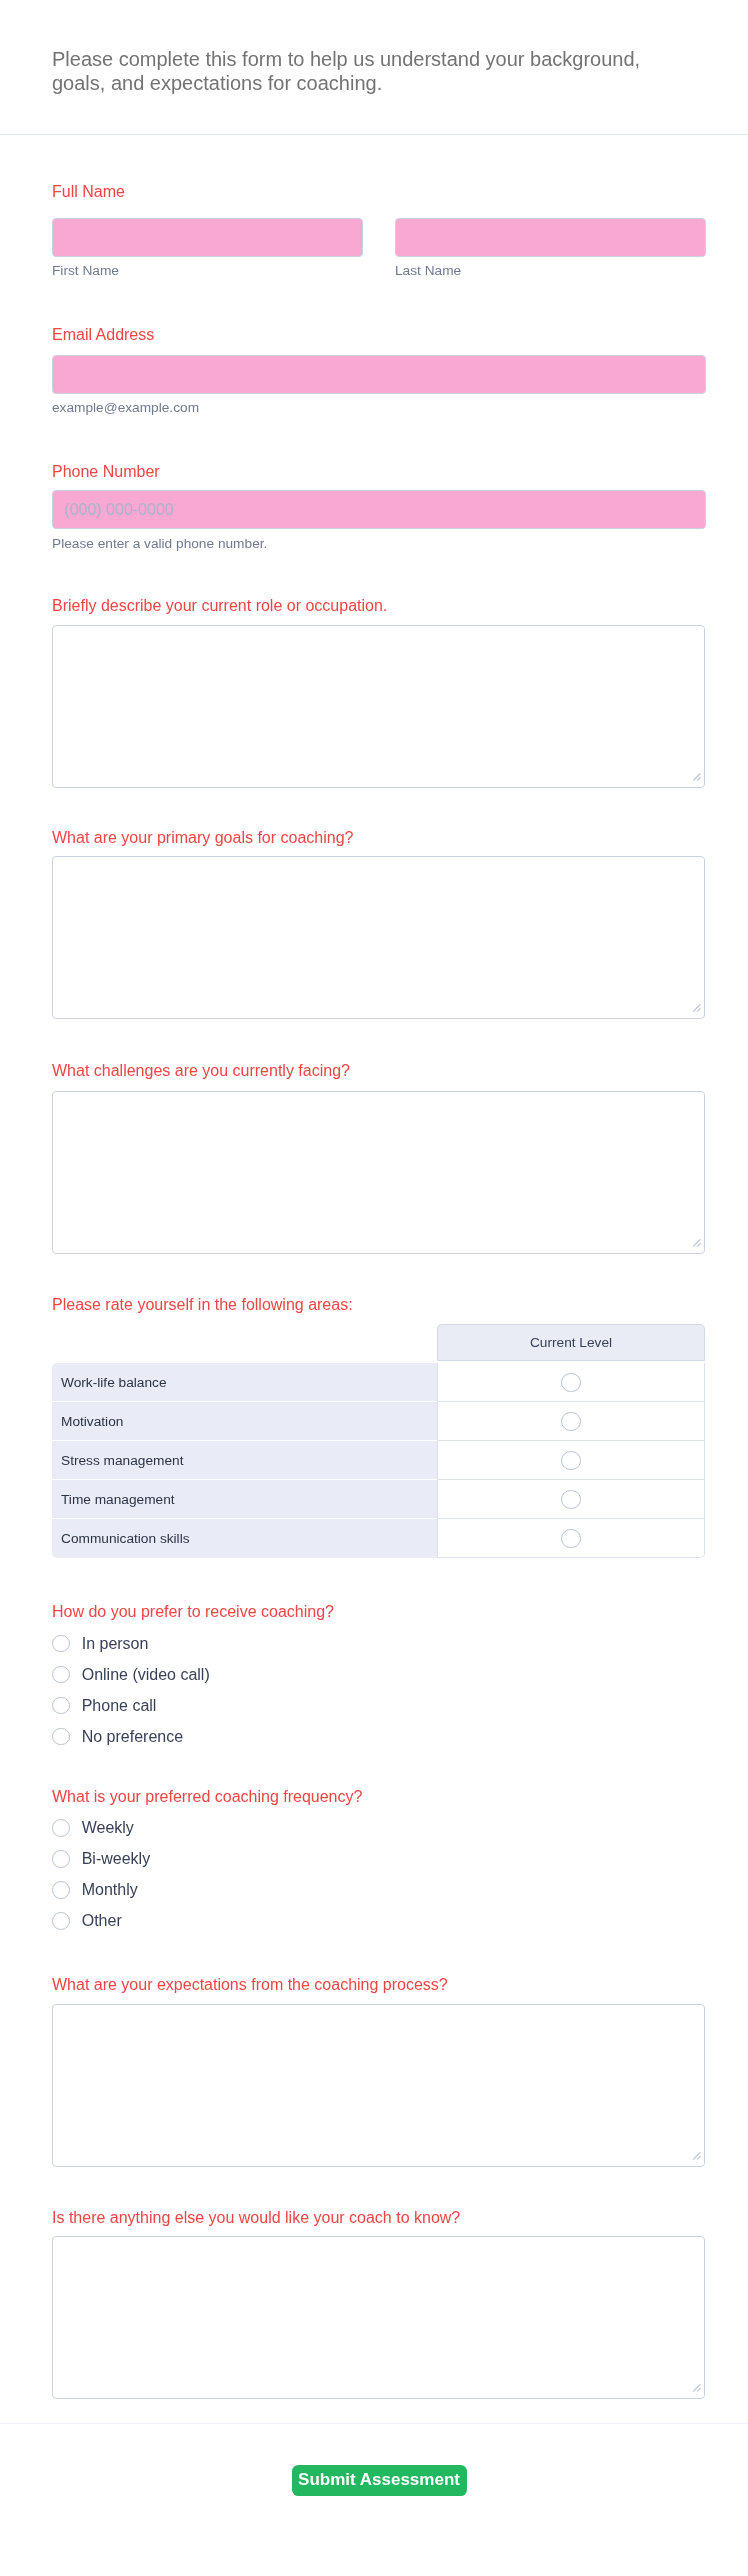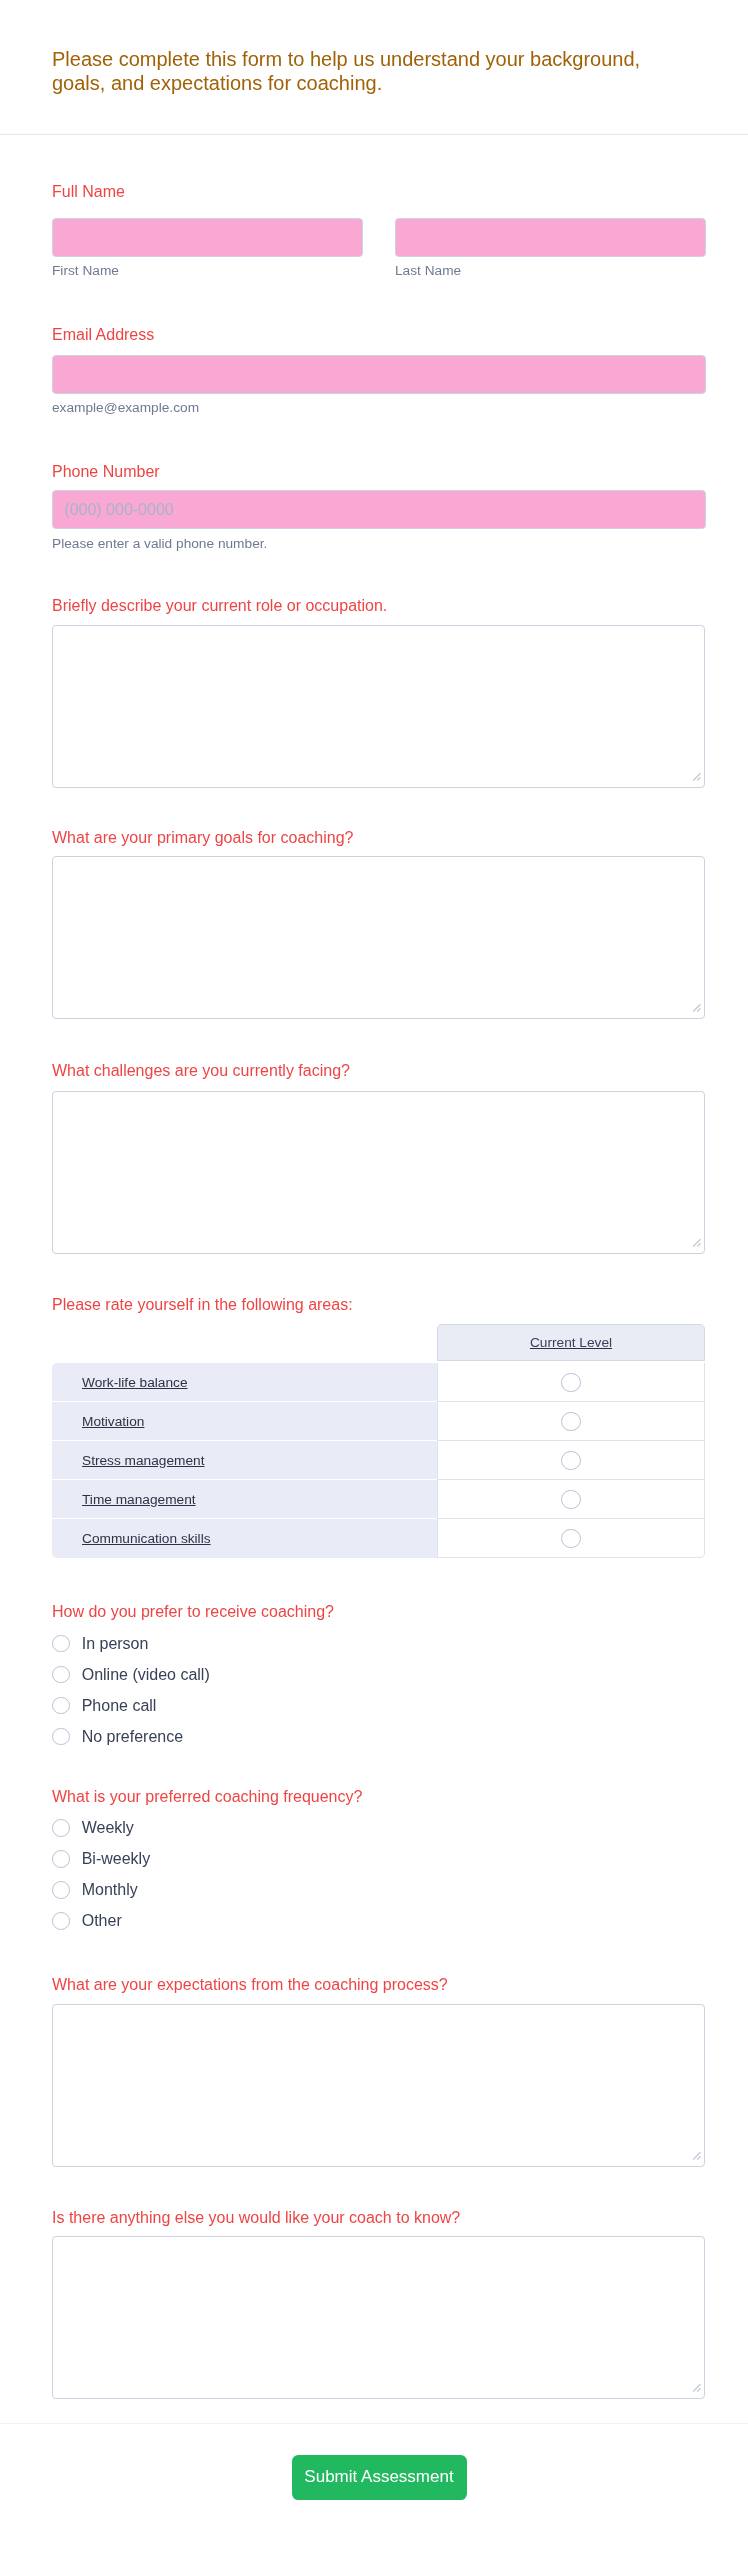--- a/index.html
+++ b/index.html
@@ -4,21 +4,21 @@
 <style>
   * { margin:0; padding:0; box-sizing:border-box; }
   html,body { background:#ffffff; }
   body {
     width:749px; height:2576px; overflow:hidden;
     font-family:"Liberation Sans", sans-serif;
     color:#2c3345;
   }
   .form-header { padding:42px 52px 39px 52px; border-bottom:0.8px solid #e2e6ee; }
   .form-title { font-size:34px; line-height:42px; font-weight:700; letter-spacing:-0.4px; color:#2c3345; }
-  .form-subtitle { margin-top:6.4px; font-size:20px; line-height:23.4px; color:#a16207; max-width:644px; }
+  .form-subtitle { margin-top:6.4px; font-size:20px; line-height:23.4px; color:#737373; max-width:644px; }
 
   .content { padding:0 43px 0 52px; }
 
   .q-label { font-size:16px; line-height:19.3px; font-weight:500; color:#ef4444; }
   .mt58{margin-top:47px;} .mt57{margin-top:46px;} .mt55{margin-top:44px;}
   .mt52{margin-top:42px;} .mt51{margin-top:41px;} .mt50{margin-top:40px;}
   .mt47{margin-top:38px;} .mt43{margin-top:35px;}
 
   .name-row { display:flex; gap:32px; margin-top:16px; }
   .name-col { flex:1; }
@@ -33,30 +33,30 @@
 
   .ta-wrap { position:relative; margin-top:9.7px; }
   .mt11{margin-top:8.9px;} .mt13{margin-top:10.5px;}
   textarea.ta {
     display:block; width:653px; height:163px; resize:none;
     border:1.6px solid #ccd3e0; border-radius:4px; background:#fff;
     font-family:inherit; font-size:16px; color:#2c3345; padding:9.7px 11.3px; outline:none;
   }
   .resize-glyph { position:absolute; right:4.8px; bottom:6.4px; pointer-events:none; }
 
-  .rate-table { margin-top:10.5px; width:653px; display:grid; grid-template-columns:385px 268px; grid-auto-rows:39px;text-decoration:underline; }
+  .rate-table { margin-top:10.5px; width:653px; display:grid; grid-template-columns:385px 268px; grid-auto-rows:39px; }
   .rt-spacer { background:transparent; height:37px; }
   .rt-header {
     height:37px; background:#e9ecf4; border:0.8px solid #d2d9e5; border-radius:4.8px 4.8px 0 0;
     display:flex; align-items:center; justify-content:center;
     font-size:13.7px; font-weight:500; color:#39415a;
   }
   .rt-label {
     background:#e9ecf6; border-bottom:1.6px solid #ffffff;
-    display:flex; align-items:center; padding-left:30px;
+    display:flex; align-items:center; padding-left:9px;
     font-size:13.7px; color:#2c3345;
   }
   .rt-label.first { border-top-left-radius:4.8px; }
   .rt-label.last  { border-bottom-left-radius:4.8px; border-bottom:none; }
   .rt-cell {
     background:#fff; border:0.8px solid #dde2ec; border-top:none;
     display:flex; align-items:center; justify-content:center;
   }
   .rt-cell.last { border-bottom-left-radius:0; border-bottom-right-radius:4.8px; }
 
@@ -65,23 +65,23 @@
 
   .opts { margin-top:6.4px; }
   .opt { display:flex; align-items:center; height:31px; }
   .opt .radio { margin-right:12px; }
   .opt-label { font-size:16px; color:#384157; }
 
   .bottom-divider { margin-top:24px; border-top:1.6px solid #eef1f7; width:749px; }
 
   .submit-row { padding:30px 43px 0 52px; }
   button.submit {
-    display:block; margin:1px auto; width:175px; height:45px;
+    display:block; margin:11px auto; width:175px; height:31px;
     border:none; border-radius:6.4px; background:#22b860; color:#ffffff;
-    font-family:inherit; font-size:17px; font-weight:400; cursor:pointer;
+    font-family:inherit; font-size:17px; font-weight:700; cursor:pointer;
   }
 </style>
 </head>
 <body>
 
 <div class="form-header">
   <div class="form-subtitle">Please complete this form to help us understand your background, goals, and expectations for coaching.</div>
 </div>
 
 <div class="content">

